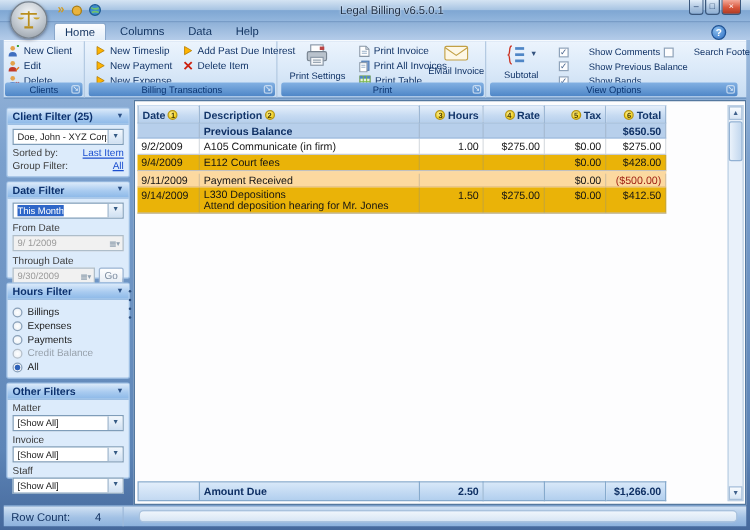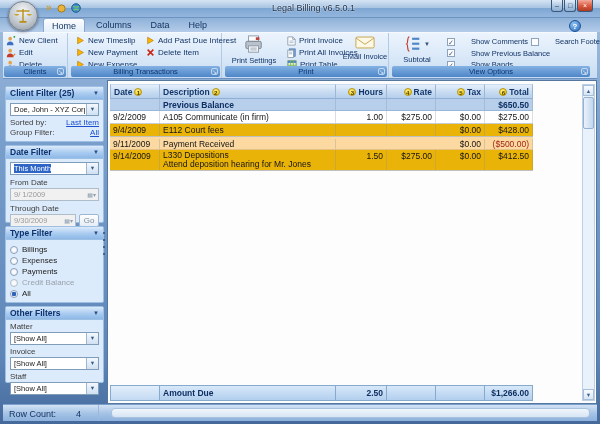--- a/index.html
+++ b/index.html
@@ -422,21 +422,21 @@
             <span>9/30/2009</span>
             <span class="cal">▦▾</span>
           </div>
           <div class="gobtn">Go</div>
         </div>
       </div>
     </div>
 
     <div class="panel" style="top:146px;height:77px;">
       <div class="phead">
-        <span>Type Filter</span>
+        <span>Hours Filter</span>
         <span class="arr">▼</span>
       </div>
       <div class="pbody" style="padding-top:4px;">
         <div class="radio">
           <span class="rdot"></span>
           <span>Billings</span>
         </div>
         <div class="radio">
           <span class="rdot"></span>
           <span>Expenses</span>

